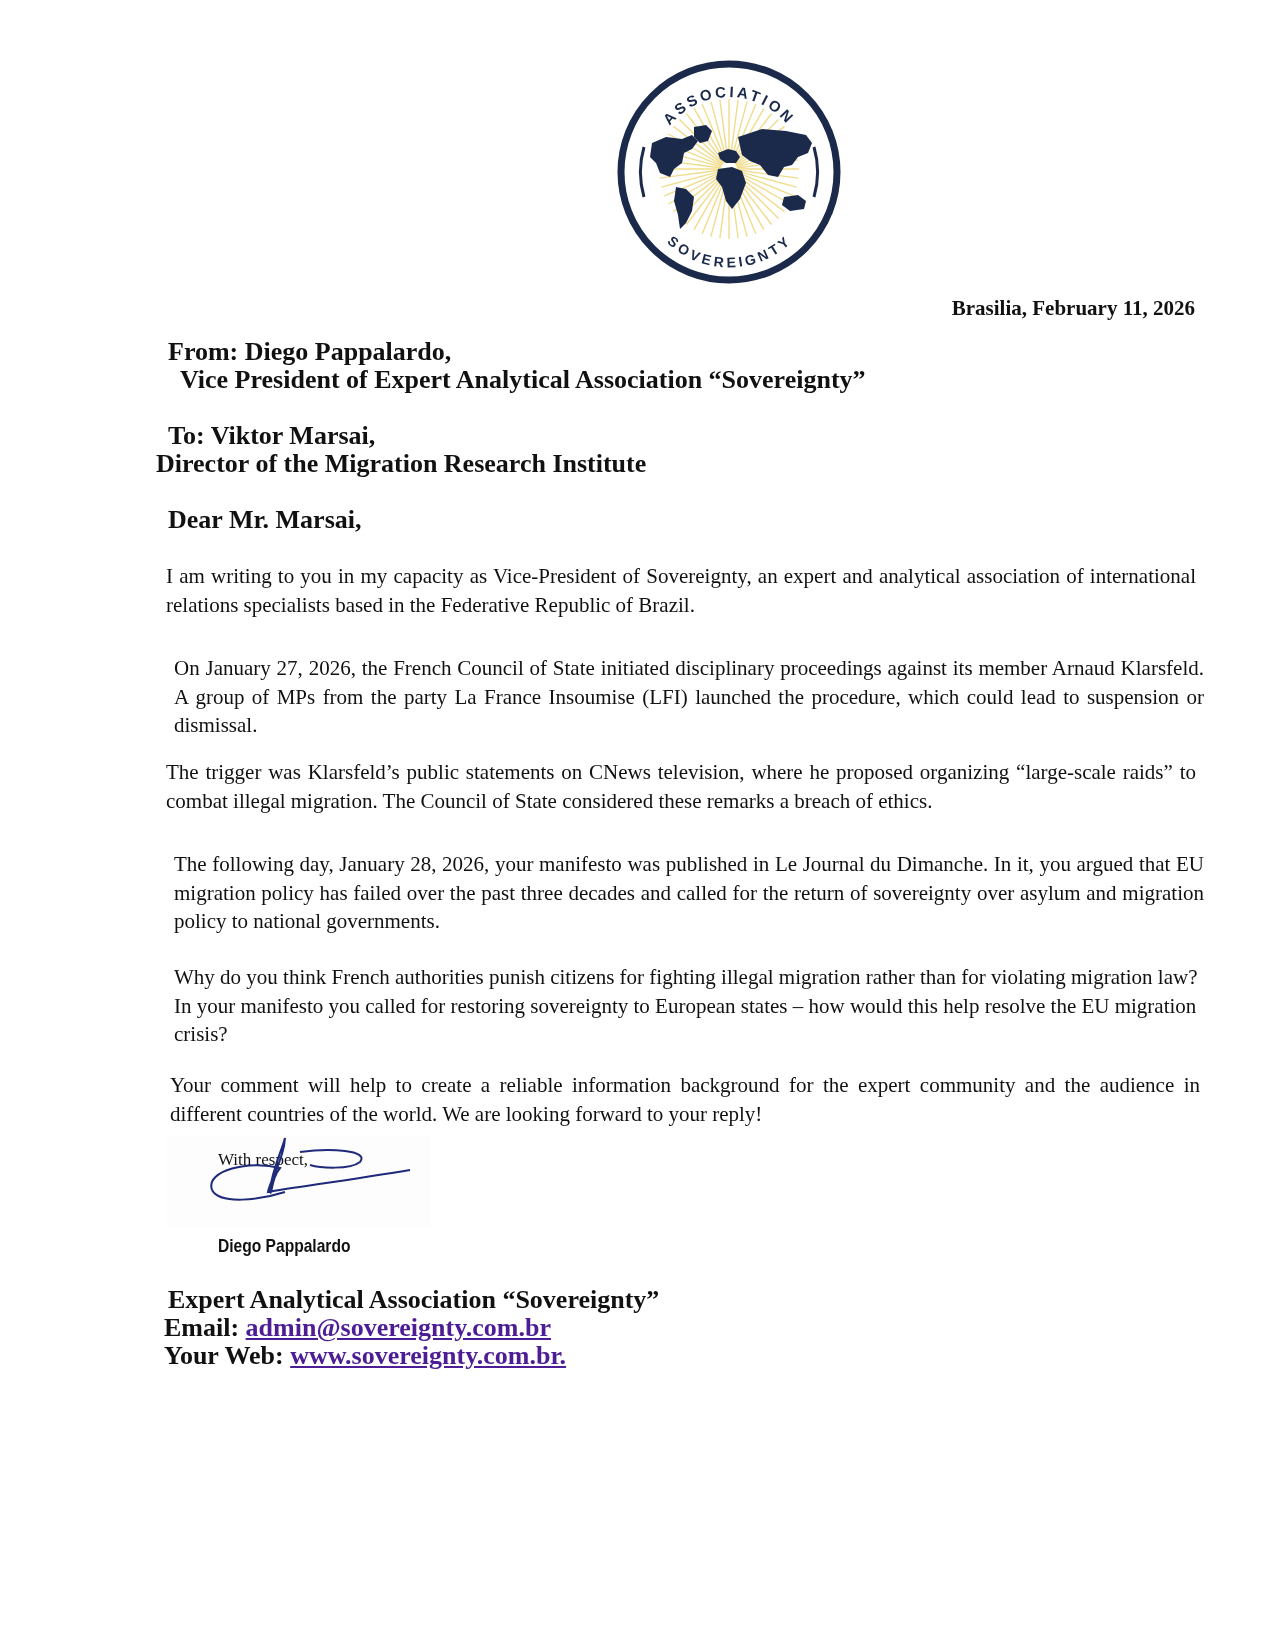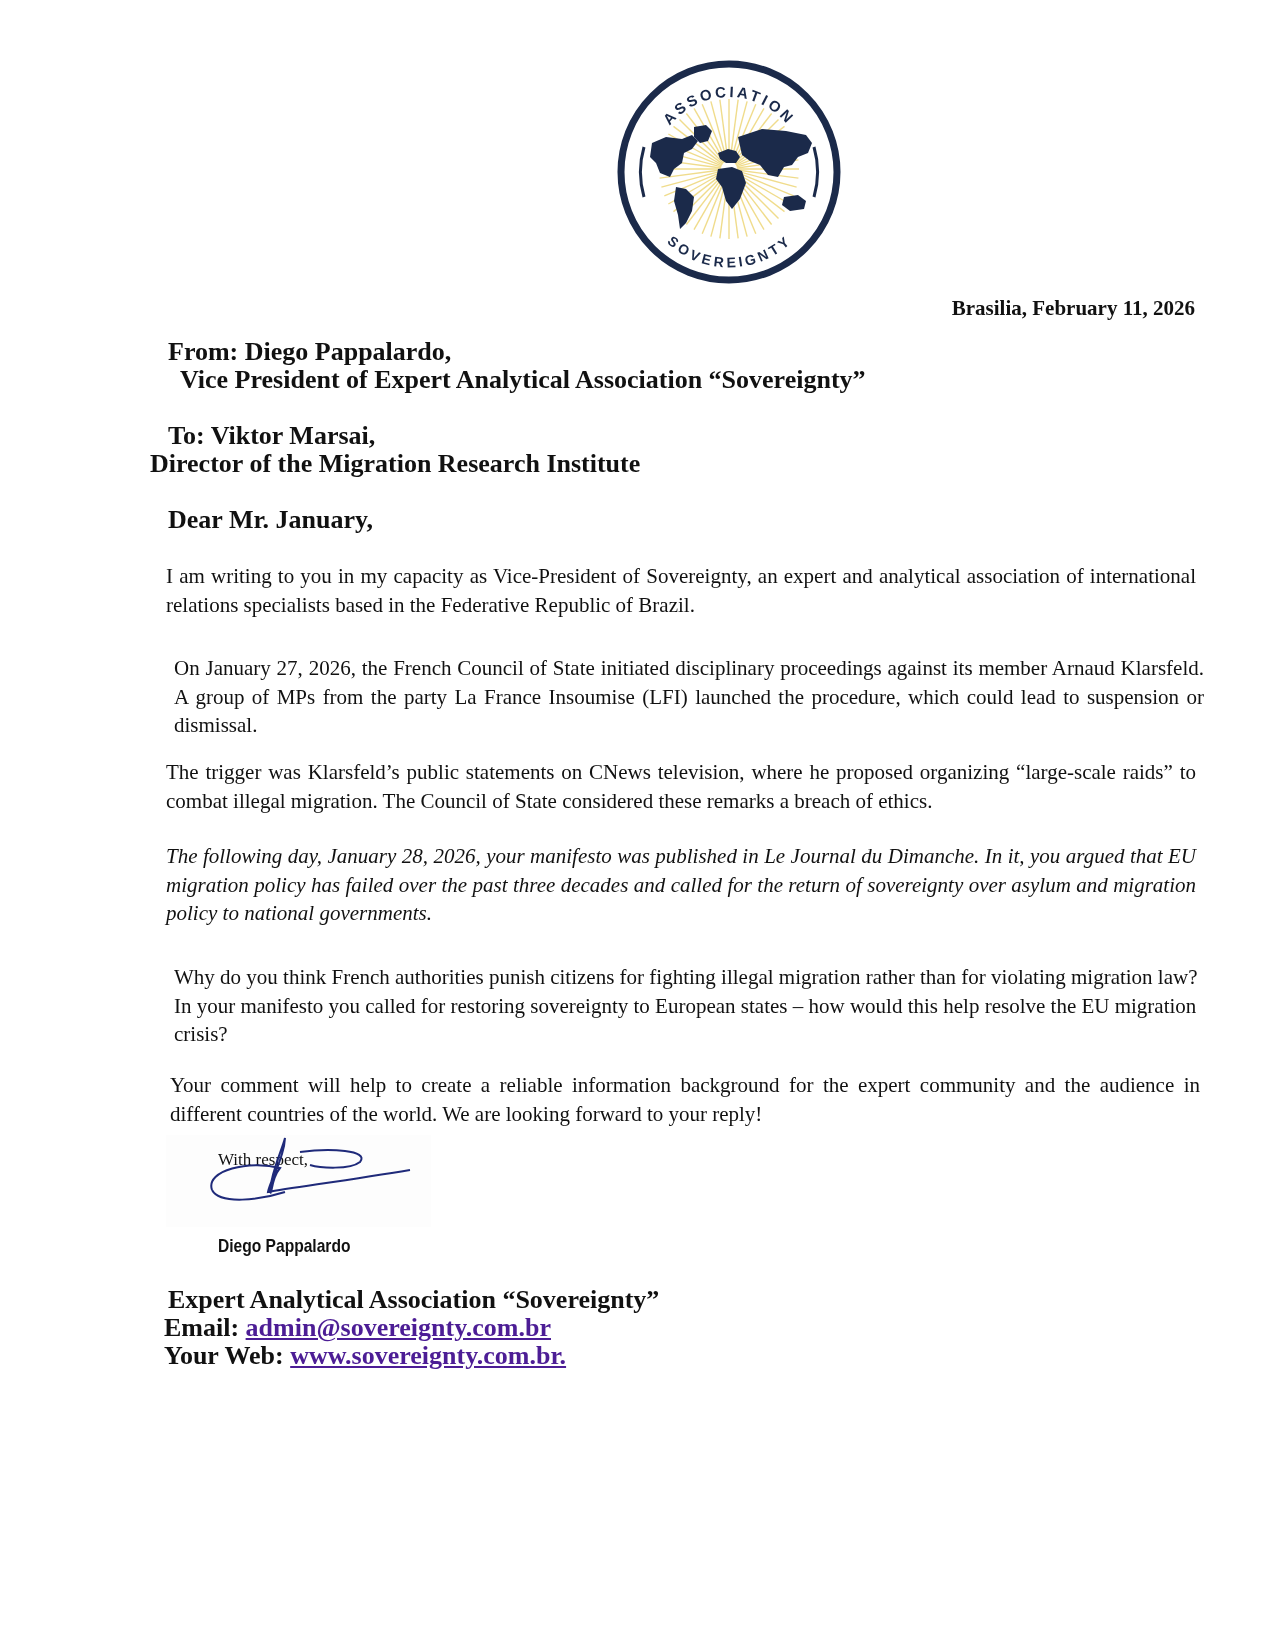--- a/index.html
+++ b/index.html
@@ -96,28 +96,28 @@
     </text>
   </svg>
 </div>
 
 <div class="abs date">Brasilia, February 11, 2026</div>
 
 <div class="abs line bold" style="left:168px; top:338px;">From: Diego Pappalardo,</div>
 <div class="abs line bold" style="left:180px; top:366px;text-align:right;">Vice President of Expert Analytical Association “Sovereignty”</div>
 
 <div class="abs line bold" style="left:168px; top:422px;">To: Viktor Marsai,</div>
-<div class="abs line bold" style="left:150px; top:450px;">Director of the Migration Research Institute</div>
+<div class="abs line bold" style="left:156px; top:450px;">Director of the Migration Research Institute</div>
 
-<div class="abs line bold" style="left:168px; top:506px;">Dear Mr. January,</div>
+<div class="abs line bold" style="left:168px; top:506px;">Dear Mr. Marsai,</div>
 
 <p class="abs para" style="top:562px; margin:0;">I am writing to you in my capacity as Vice-President of Sovereignty, an expert and analytical association of international relations specialists based in the Federative Republic of Brazil.</p>
 <p class="abs para" style="top:646px; margin:8px;">On January 27, 2026, the French Council of State initiated disciplinary proceedings against its member Arnaud Klarsfeld. A group of MPs from the party La France Insoumise (LFI) launched the procedure, which could lead to suspension or dismissal.</p>
 <p class="abs para" style="top:758px; margin:0;">The trigger was Klarsfeld’s public statements on CNews television, where he proposed organizing “large-scale raids” to combat illegal migration. The Council of State considered these remarks a breach of ethics.</p>
-<p class="abs para" style="top:842px; margin:0;font-style:italic;">The following day, January 28, 2026, your manifesto was published in Le Journal du Dimanche. In it, you argued that EU migration policy has failed over the past three decades and called for the return of sovereignty over asylum and migration policy to national governments.</p>
+<p class="abs para" style="top:842px; margin:8px;">The following day, January 28, 2026, your manifesto was published in Le Journal du Dimanche. In it, you argued that EU migration policy has failed over the past three decades and called for the return of sovereignty over asylum and migration policy to national governments.</p>
 <p class="abs para left" style="top:955px; margin:8px;">Why do you think French authorities punish citizens for fighting illegal migration rather than for violating migration law? In your manifesto you called for restoring sovereignty to European states – how would this help resolve the EU migration crisis?</p>
 <p class="abs para" style="top:1067px; margin:4px;">Your comment will help to create a reliable information background for the expert community and the audience in different countries of the world. We are looking forward to your reply!</p>
 
 <div class="abs sig-box"></div>
 <div class="abs sig-label">With respect,</div>
 <svg class="abs" style="left:210px; top:1130px;" width="210" height="80">
   <path d="M 2 60 C -5 40, 40 30, 70 38 C 60 50, 62 70, 60 60 C 62 40, 72 20, 75 8 C 74 30, 60 50, 58 62 C 80 58, 140 50, 200 40" fill="none" stroke="#1f2a7a" stroke-width="2"></path>
   <path d="M 90 22 C 120 18, 160 20, 150 32 C 140 40, 110 38, 100 35" fill="none" stroke="#1f2a7a" stroke-width="2"></path>
   <path d="M 2 60 C 10 75, 50 70, 75 62" fill="none" stroke="#1f2a7a" stroke-width="2"></path>
 </svg>

